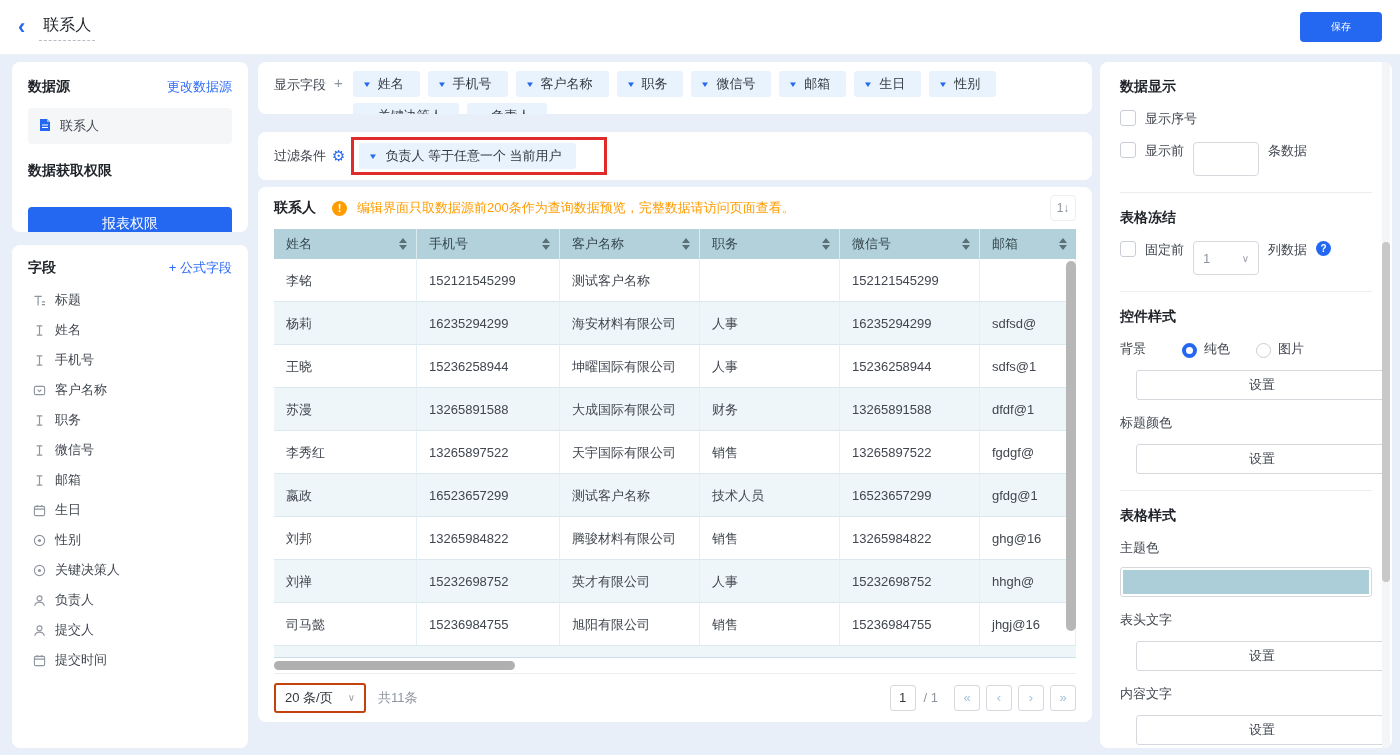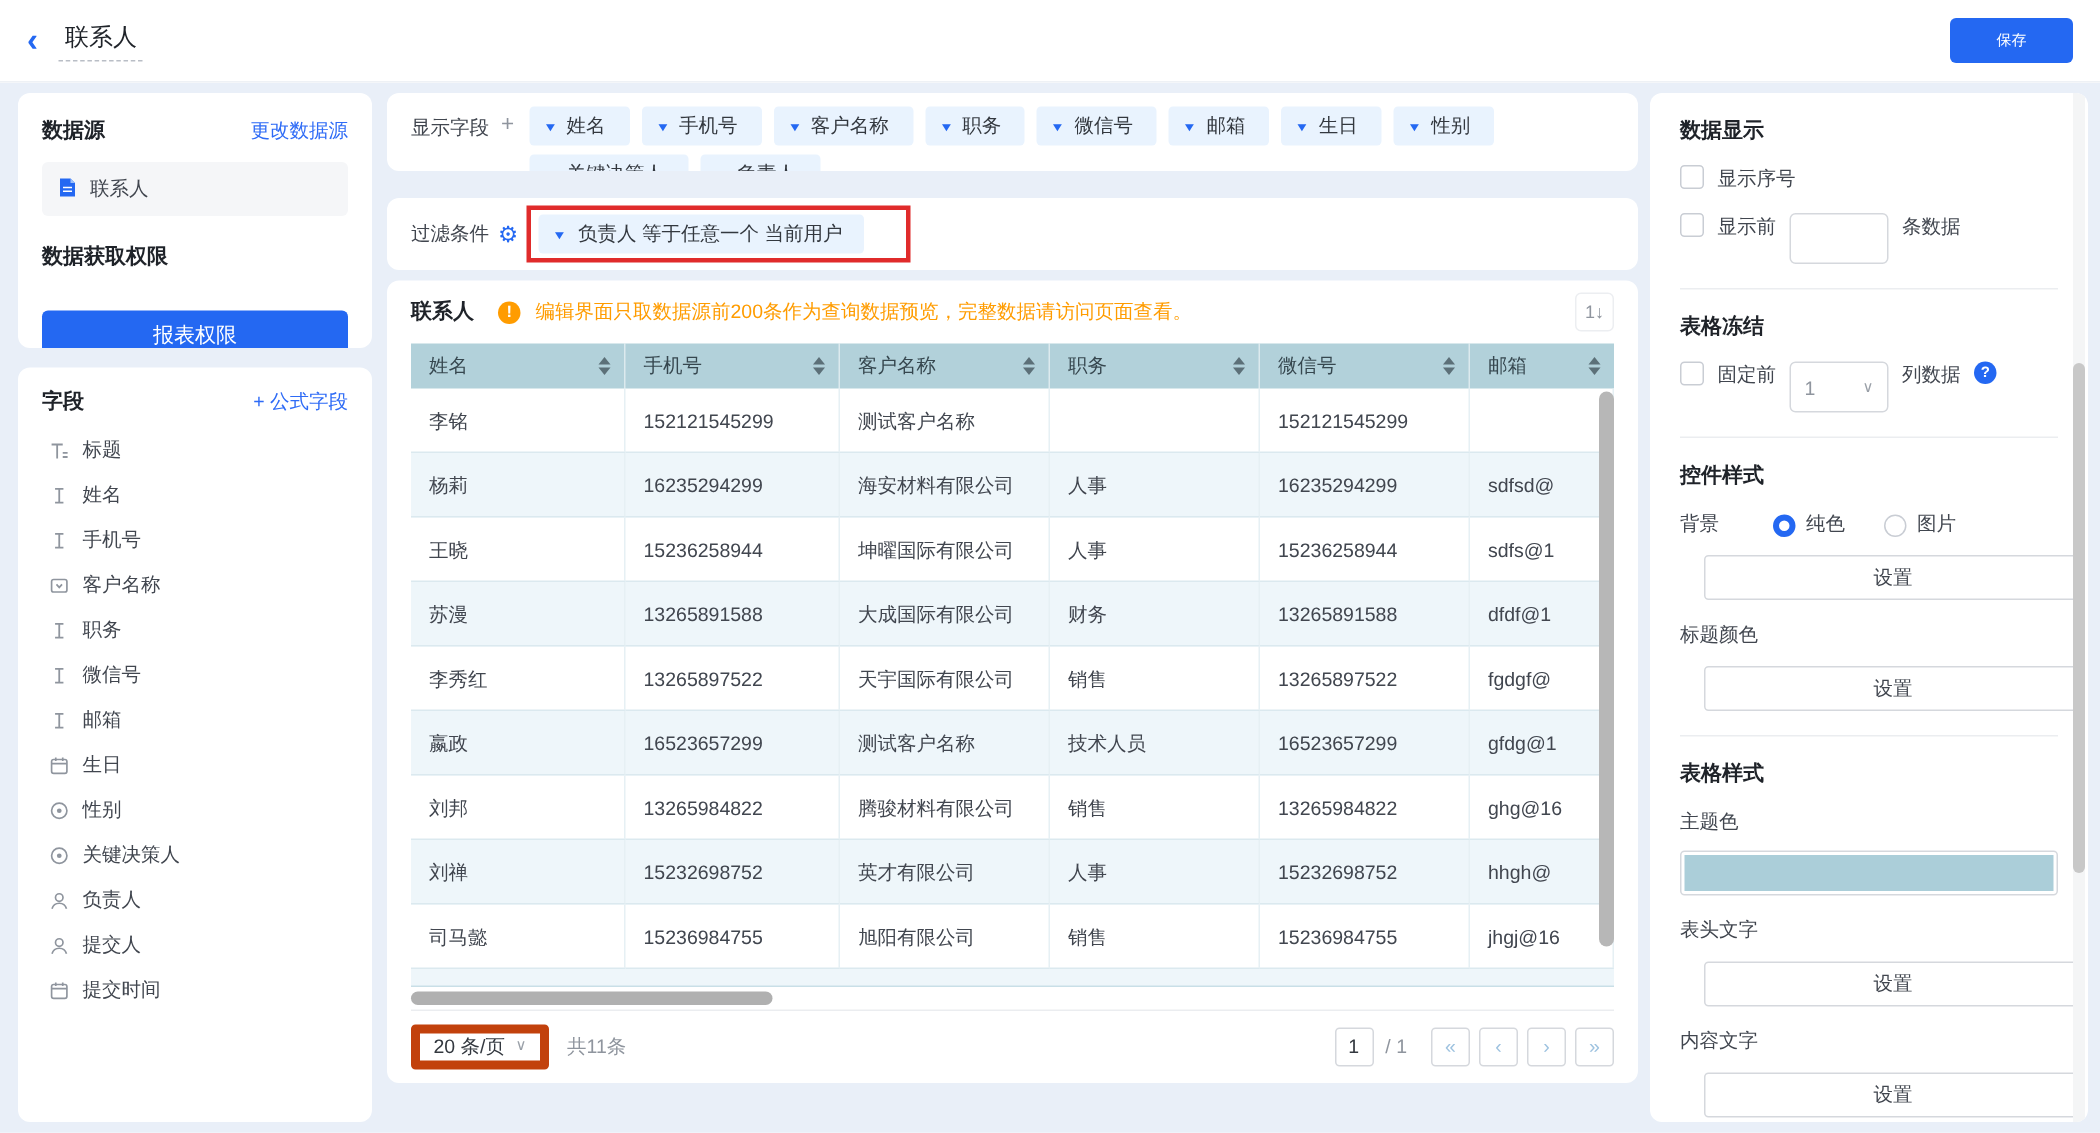--- a/index.html
+++ b/index.html
@@ -61,21 +61,21 @@
   .c-up { width:0; height:0; border-left:4px solid transparent; border-right:4px solid transparent; border-bottom:5px solid #5c7078; }
   .c-dn { width:0; height:0; border-left:4px solid transparent; border-right:4px solid transparent; border-top:5px solid #5c7078; }
   .trow:nth-child(even) { background:#eef6fa; }
   .td { height:43px; line-height:43px; padding:0 12px; border-bottom:1px solid #dbe9ef;
     border-right:1px solid #e6f0f4; white-space:nowrap; overflow:hidden; color:#41464f; }
   .partial-row { height:12px; background:#eef6fa; border-bottom:1px solid #c9dfe7; }
   .vscroll { position:absolute; right:16px; top:74px; width:10px; height:370px; background:#b7b7b7; border-radius:5px; }
   .hscroll-area { height:15px; padding-top:3px; }
   .hscroll-thumb { width:241px; height:9px; background:#b0b0b0; border-radius:5px; }
   .pagebar { height:48px; border-top:1px solid #ebedf0; display:flex; align-items:center; }
-  .psize { width:92px; height:30px; border:6px solid #c2410c; border-radius:3px; display:flex; align-items:center;
+  .psize { width:92px; height:30px; border:2px solid #c2410c; border-radius:3px; display:flex; align-items:center;
     justify-content:space-between; padding:0 9px; cursor:pointer; color:#33383f; }
   .psize .sel-caret, .freeze-select .sel-caret { color:#9aa0a8; font-size:10px; }
   .total { color:#8f959e; margin-left:12px; }
   .pager { margin-left:auto; display:flex; align-items:center; }
   .pnum { width:26px; height:26px; border:1px solid #d5d8dd; border-radius:3px; display:flex; align-items:center;
     justify-content:center; color:#33383f; }
   .pslash { color:#8f959e; margin:0 10px 0 8px; }
   .pbtn { width:26px; height:26px; border:1px solid #d5d8dd; border-radius:3px; display:flex; align-items:center;
     justify-content:center; color:#9fc3e0; font-size:13px; margin-left:6px; cursor:pointer; background:#fff; }
 

